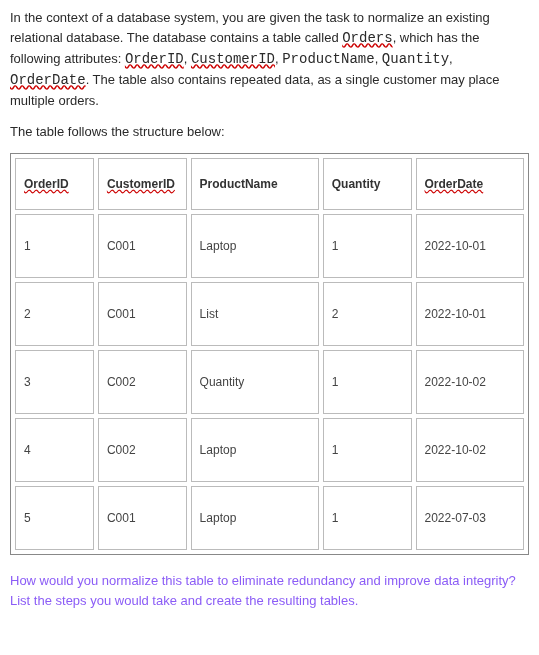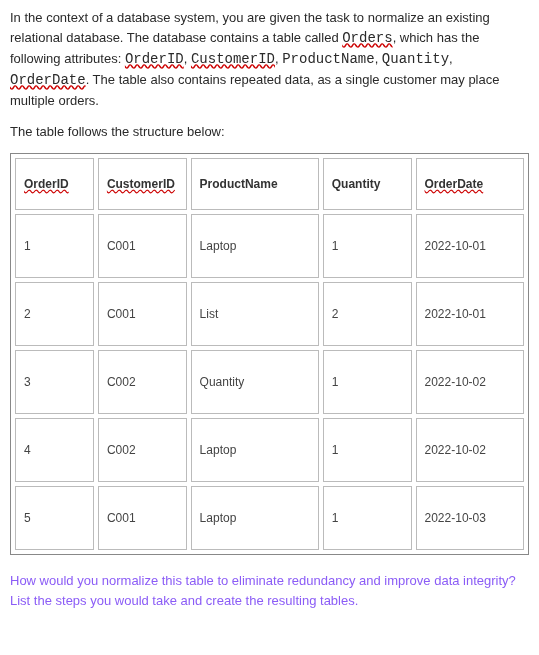--- a/index.html
+++ b/index.html
@@ -126,19 +126,19 @@
         <td>C002</td>
         <td>Laptop</td>
         <td>1</td>
         <td>2022-10-02</td>
       </tr>
       <tr>
         <td>5</td>
         <td>C001</td>
         <td>Laptop</td>
         <td>1</td>
-        <td>2022-10-03</td>
+        <td>2022-07-03</td>
       </tr>
     </tbody>
   </table>
 </div>
 
 <div class="question">How would you normalize this table to eliminate redundancy and improve data integrity? List the steps you would take and create the resulting tables.</div>
 
 </body></html>

